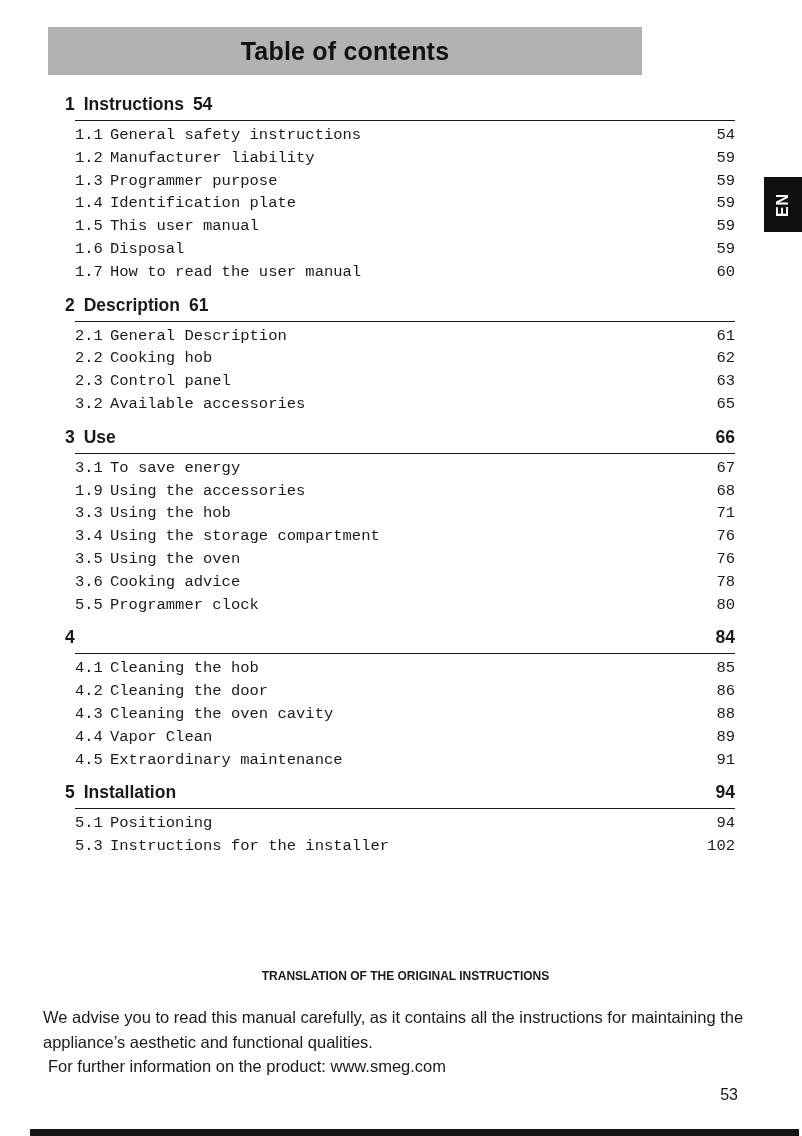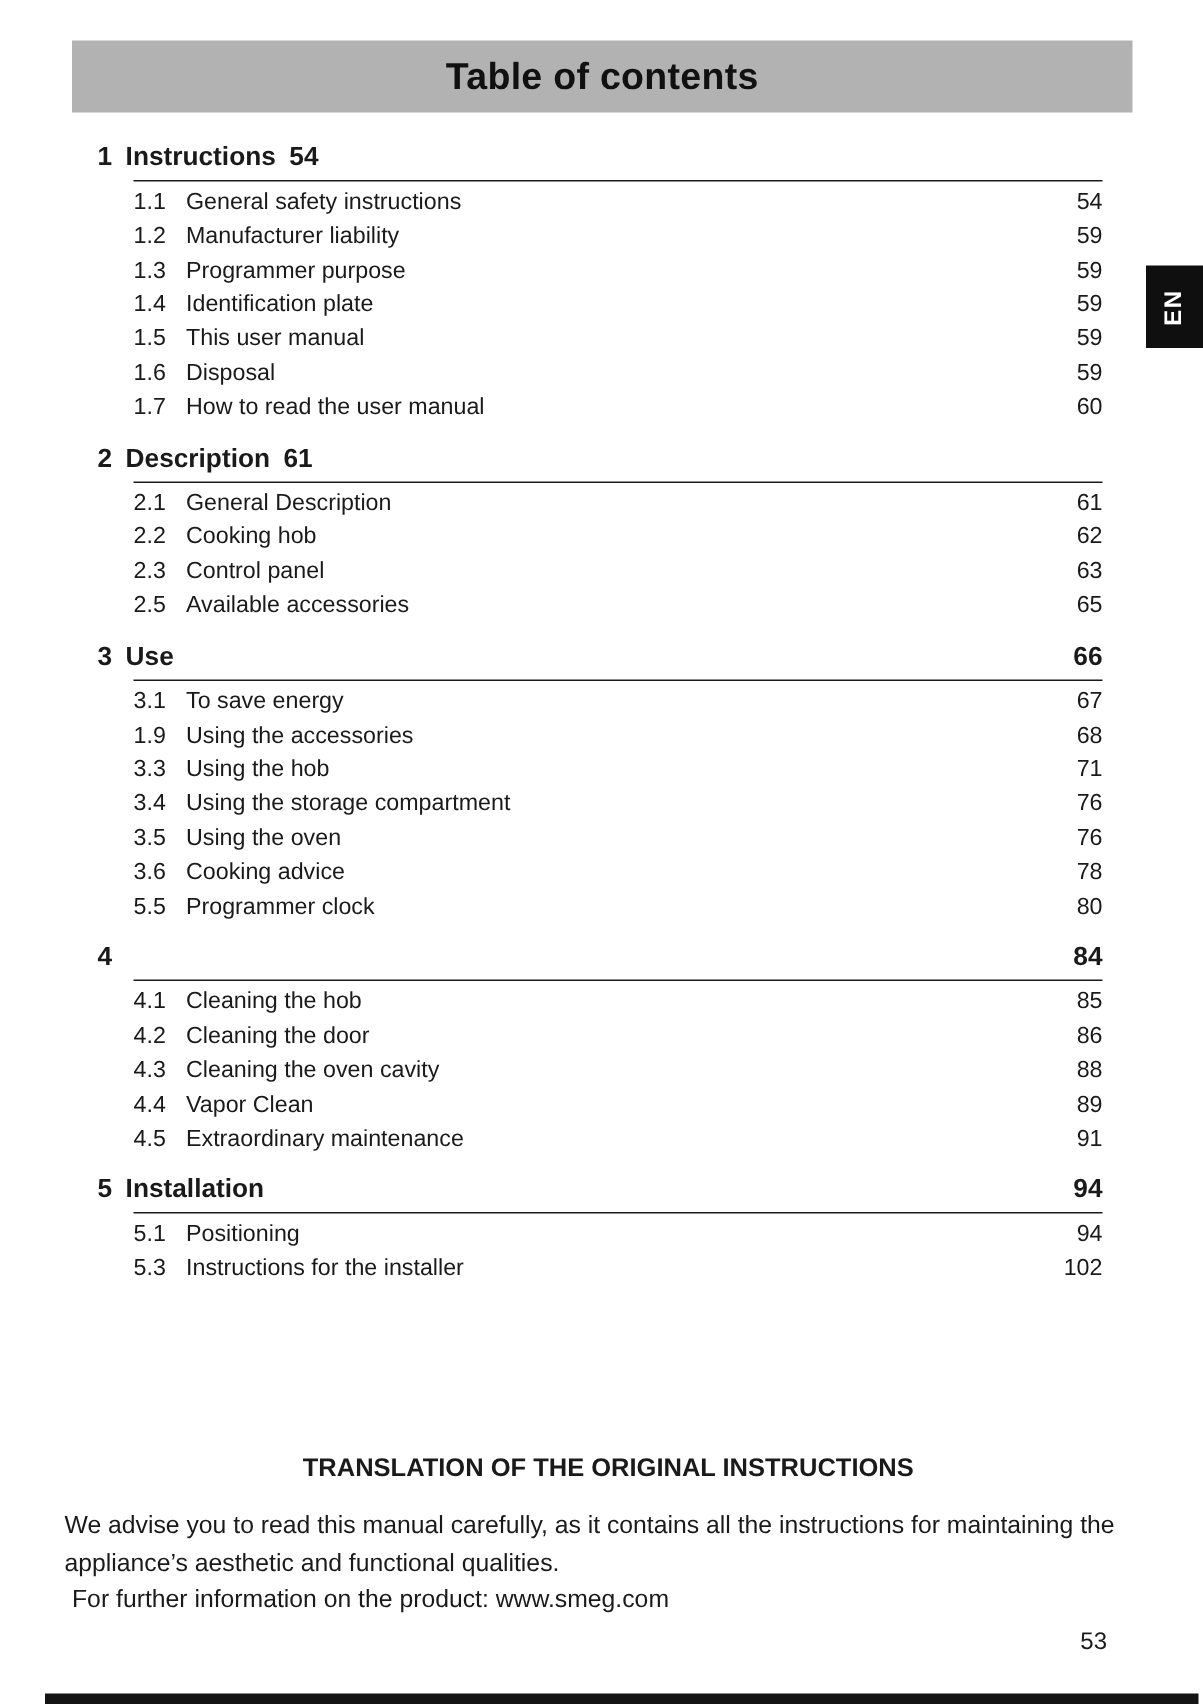--- a/index.html
+++ b/index.html
@@ -8,21 +8,21 @@
     width: 802px;
     height: 1136px;
     background: #ffffff;
     color: #1a1a1a;
     font-family: "Liberation Sans", "DejaVu Sans", sans-serif;
     overflow: hidden;
   }
   .banner {
     position: absolute;
     left: 48px; top: 27px;
-    width: 707px; height: 48px;
+    width: 594px; height: 48px;
     background: #b2b2b2;
     display: flex; align-items: center; justify-content: center;
   }
   .banner-title { font-size: 25px; font-weight: bold; letter-spacing: 0.2px; color: #111; }
   .lang-tab {
     position: absolute;
     right: 0; top: 177px;
     width: 38px; height: 55px;
     background: #0f0f0f;
     display: flex; align-items: center; justify-content: center;
@@ -32,29 +32,29 @@
     letter-spacing: 1px; transform: rotate(-90deg); display: block;
   }
   .toc { position: absolute; left: 65px; top: 94px; width: 670px; }
   .toc-section { margin-bottom: 11px; }
   .sec-head {
     display: flex; align-items: baseline;
     font-weight: bold; font-size: 17.5px;
     gap: 9px; padding-bottom: 5px;
   }
   .sec-head.align-right .sec-page { margin-left: auto; }
-  .sec-body { margin-left: 24px; }
+  .sec-body { margin-left: 10px; font-family: Liberation Mono, monospace; }
   .sec-rule { border-top: 1.7px solid #1a1a1a; height: 0; margin-bottom: 3px; }
   .toc-row { display: flex; align-items: baseline; font-size: 15.5px; line-height: 22.8px; }
   .row-num { flex: none; width: 35px; }
   .row-title { flex: 1 1 auto; padding-right: 8px; }
   .row-page { flex: none; }
   .foot-heading {
     position: absolute; left: 56px; right: 47px; top: 969px;
-    text-align: center; font-weight: bold; font-size: 17px;
+    text-align: center; font-weight: bold; font-size: 12px;
   }
   .foot-para {
     position: absolute; left: 43px; top: 1005px; width: 712px;
     font-size: 16.5px; line-height: 25px;
   }
   .foot-info {
     position: absolute; left: 48px; top: 1057px; width: 712px;
     font-size: 16.5px;
   }
   .page-num { position: absolute; right: 64px; top: 1086px; font-size: 16px; }
@@ -139,21 +139,21 @@
             <span class="row-num">2.2</span>
             <span class="row-title">Cooking hob</span>
             <span class="row-page">62</span>
           </div>
           <div class="toc-row">
             <span class="row-num">2.3</span>
             <span class="row-title">Control panel</span>
             <span class="row-page">63</span>
           </div>
           <div class="toc-row">
-            <span class="row-num">2.5</span>
+            <span class="row-num">3.2</span>
             <span class="row-title">Available accessories</span>
             <span class="row-page">65</span>
           </div>
         </div>
       </section>
       <section class="toc-section">
         <div class="sec-head align-right">
           <span class="sec-num">3</span>
           <span class="sec-title">Use</span>
           <span class="sec-page">66</span>

